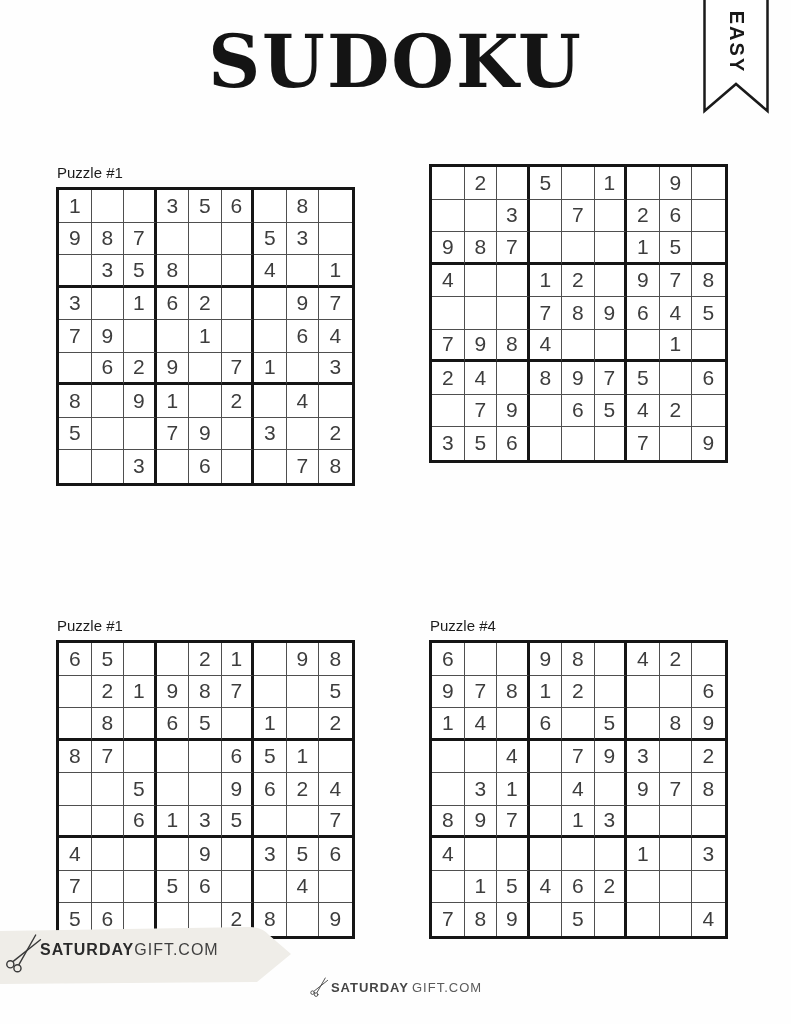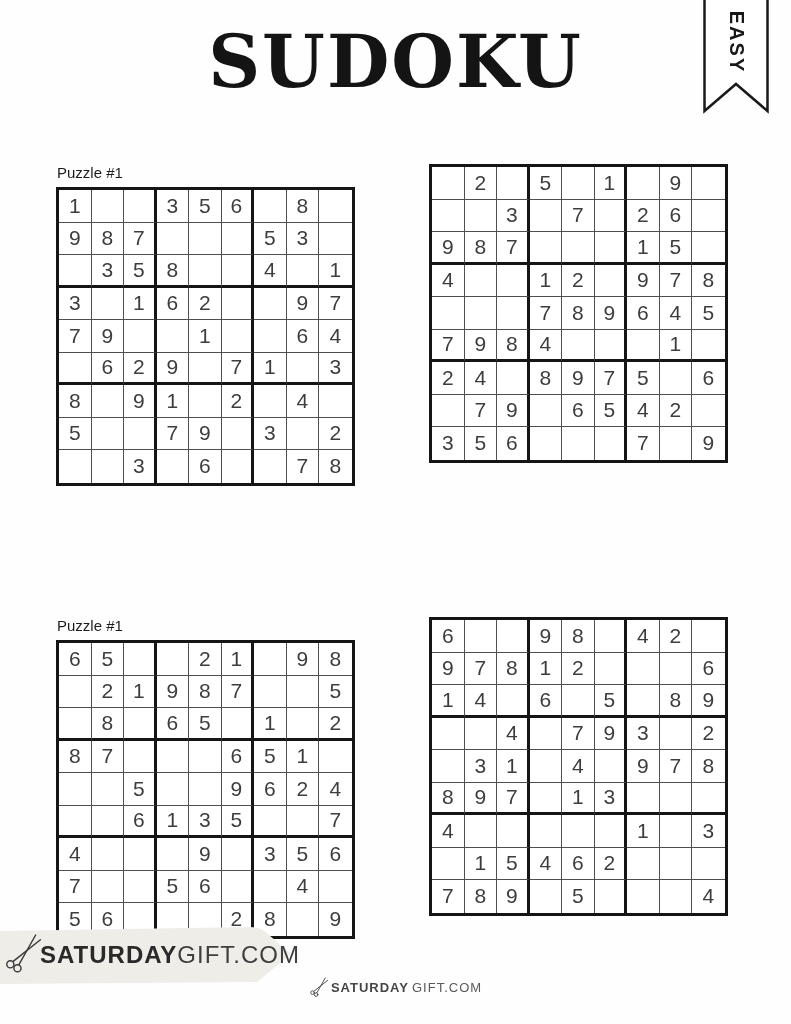--- a/index.html
+++ b/index.html
@@ -52,21 +52,21 @@
   .cell:nth-child(9n){border-right:none;}
   .grid .cell:nth-last-child(-n+9){border-bottom:none;}
   .cell.br{border-right:3px solid #151515;}
   .cell.bb{border-bottom:3px solid #151515;}
   
   .brand-ribbon{position:absolute;left:0;top:924px;width:300px;height:66px;}
   .brand-ribbon .ribbon-bg{position:absolute;left:0;top:0;}
   .scissors-lg{position:absolute;left:4px;top:9px;}
   .brand-text-lg{
     position:absolute;left:40px;top:17px;
-    font-size:24px;letter-spacing:1px;white-space:nowrap;
+    font-size:16px;letter-spacing:1px;white-space:nowrap;
   }
   .brand-text-lg .b{font-weight:700;color:#2a2a2a;}
   .brand-text-lg .l{font-weight:400;color:#3f3f3f;}
   
   .footer-logo{
     position:absolute;left:50%;top:977px;transform:translateX(-50%);
     display:flex;align-items:center;gap:3px;white-space:nowrap;
     font-size:13px;letter-spacing:1px;color:#4a4a4a;
   }
   .footer-logo .b{font-weight:700;color:#454545;}
@@ -340,20 +340,21 @@
         <div class="cell"></div>
         <div class="cell"></div>
         <div class="cell br">2</div>
         <div class="cell">8</div>
         <div class="cell"></div>
         <div class="cell">9</div>
       </div>
   </section>
 
   <section class="puzzle p4">
+    <div class="plabel">Puzzle #4</div>
     <div class="grid">
         <div class="cell">6</div>
         <div class="cell"></div>
         <div class="cell br"></div>
         <div class="cell">9</div>
         <div class="cell">8</div>
         <div class="cell br"></div>
         <div class="cell">4</div>
         <div class="cell">2</div>
         <div class="cell"></div>

